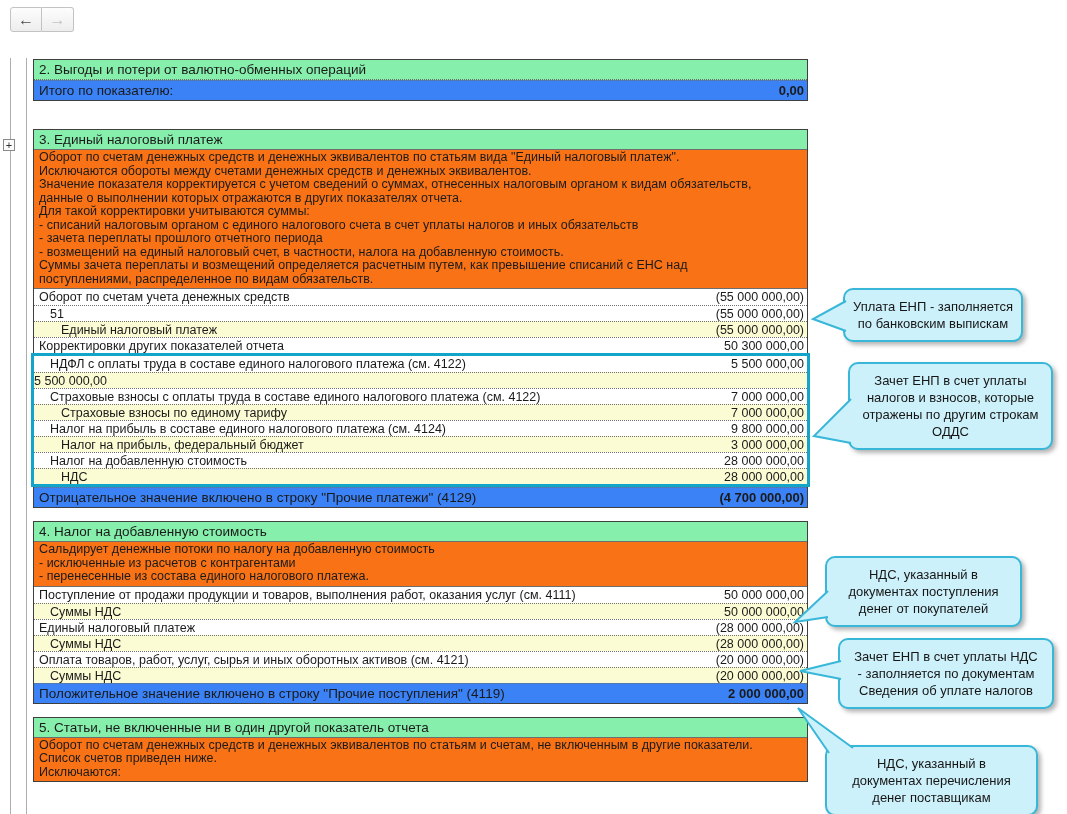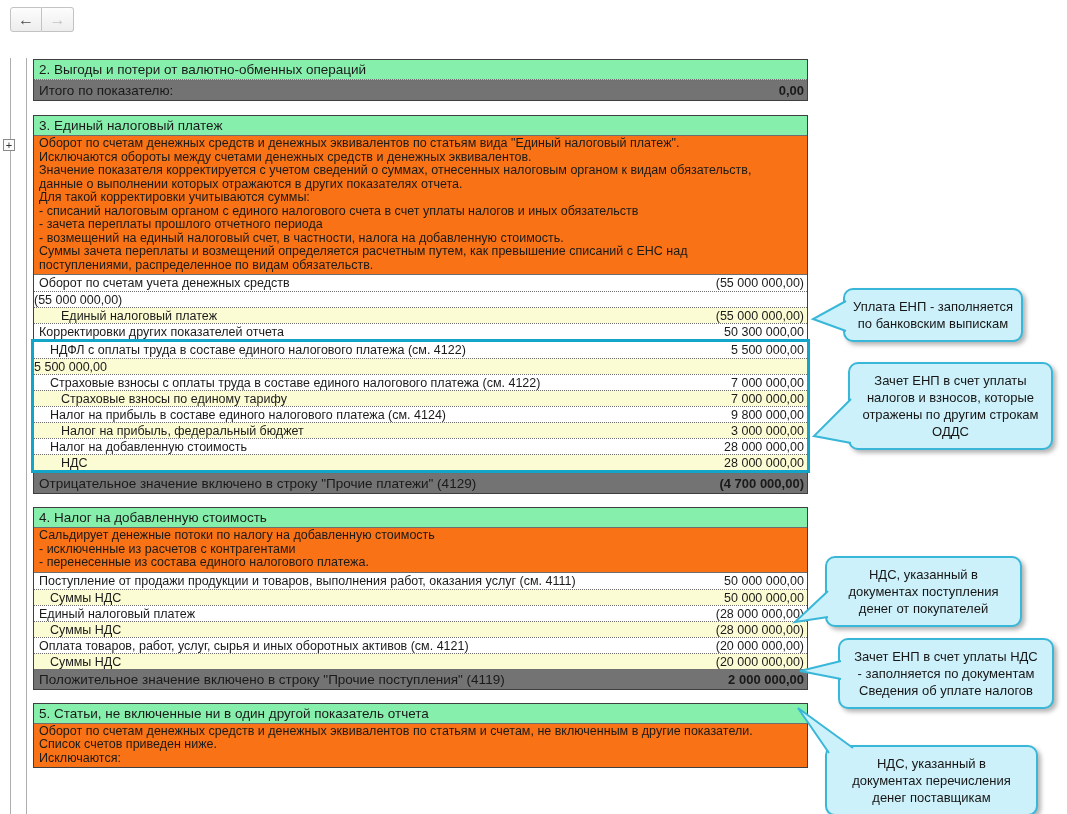--- a/index.html
+++ b/index.html
@@ -19,35 +19,35 @@
   
   .gutter { position:absolute; left:10px; top:58px; width:17px; height:756px;
     border-left:1px solid #adadad; border-right:1px solid #adadad; }
   .expander { position:absolute; left:3px; top:139px; width:12px; height:12px;
     border:1px solid #8a8a8a; background:#fbfbfb; font-size:11px; line-height:10px;
     text-align:center; color:#333; cursor:pointer; z-index:3; }
 
   
   .report { position:absolute; left:33px; top:59px; width:775px; }
   .sec { border:1px solid #3f3f3f; background:#fff; }
-  .sec + .sec { margin-top:14px; }
+  .sec + .sec { margin-top:28px; }
   #sec4, #sec5 { margin-top:13px; }
   .sec-title { height:20px; line-height:20px; padding:0 5px; font-size:13.5px;
     background:#86efac; border-bottom:1px solid #6e6e6e; white-space:nowrap; overflow:hidden; }
   .sec.no-desc .sec-title { border-bottom:1px dotted #6e6e6e; }
   .sec-desc { background:#f97316; font-size:12.5px; line-height:13.5px; padding:1px 5px 2px 5px;
     white-space:pre-line; border-bottom:1px solid #6e6e6e; }
   #sec5 .sec-desc { border-bottom:none; }
   .row { display:flex; height:16px; line-height:16px; font-size:12.5px; background:#fff; }
   .row.alt { background:#fcfcd4; }
   .row .lab { flex:1; white-space:nowrap; overflow:hidden; }
   .row .val { white-space:nowrap; padding-right:3px; text-align:right; }
   .rows > .row + .row, .hl-box > .row + .row { border-top:1px dotted #6e6e6e; }
   .hl-box { border:3px solid #12a5c9; margin:0 -3px; background:#fff; }
-  .sec-total { display:flex; height:20px; line-height:20px; background:#737373;
+  .sec-total { display:flex; height:20px; line-height:20px; background:#3b82f6;
     border-top:1px dotted #6e6e6e; font-size:13.5px; }
   .sec.no-desc .sec-total { border-top:1px dotted #6e6e6e; }
   .sec-total .lab { flex:1; padding-left:5px; white-space:nowrap; }
   .sec-total .val { font-weight:bold; font-size:13px; padding-right:3px; white-space:nowrap; }
 
   
   .callout { position:absolute; background:#cdf1fa; border:2px solid #38b7d8; border-radius:10px;
     padding:8px 6px; font-size:13px; line-height:17px; text-align:center; color:#161616;
     white-space:pre-line; box-shadow:3px 3px 4px rgba(90,90,90,0.45); z-index:4; }
   #co1 { left:843px; top:288px; width:180px; }
@@ -96,20 +96,21 @@
 - зачета переплаты прошлого отчетного периода
 - возмещений на единый налоговый счет, в частности, налога на добавленную стоимость.
 Суммы зачета переплаты и возмещений определяется расчетным путем, как превышение списаний с ЕНС над
 поступлениями, распределенное по видам обязательств.</div>
     <div class="rows">
         <div class="row">
           <div class="lab" style="padding-left: 5px;">Оборот по счетам учета денежных средств</div>
           <div class="val">(55 000 000,00)</div>
         </div>
         <div class="row">
+          <div class="lab" style="padding-left: 16px;">51</div>
           <div class="val">(55 000 000,00)</div>
         </div>
         <div class="row alt">
           <div class="lab" style="padding-left: 27px;">Единый налоговый платеж</div>
           <div class="val">(55 000 000,00)</div>
         </div>
         <div class="row">
           <div class="lab" style="padding-left: 5px;">Корректировки других показателей отчета</div>
           <div class="val">50 300 000,00</div>
         </div>

